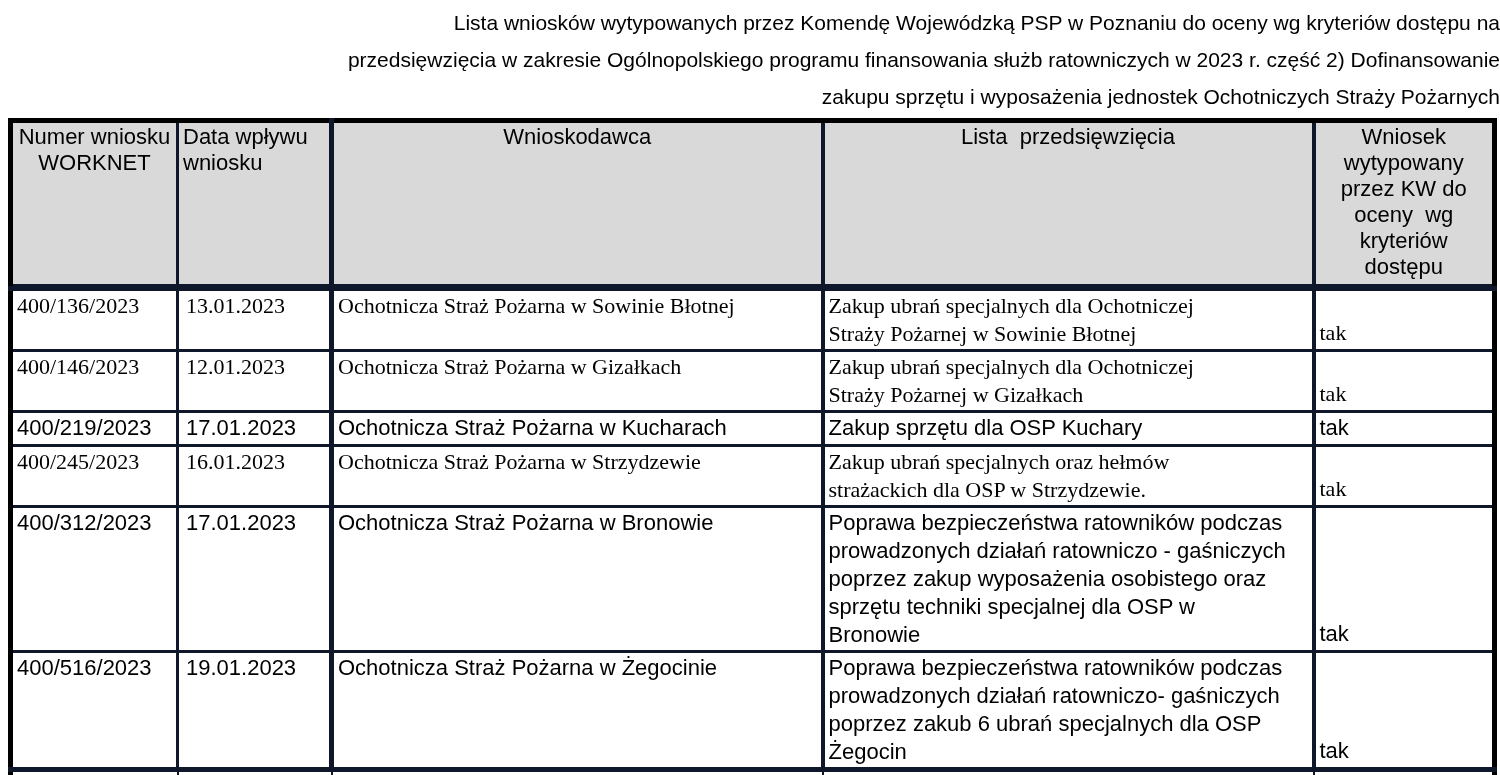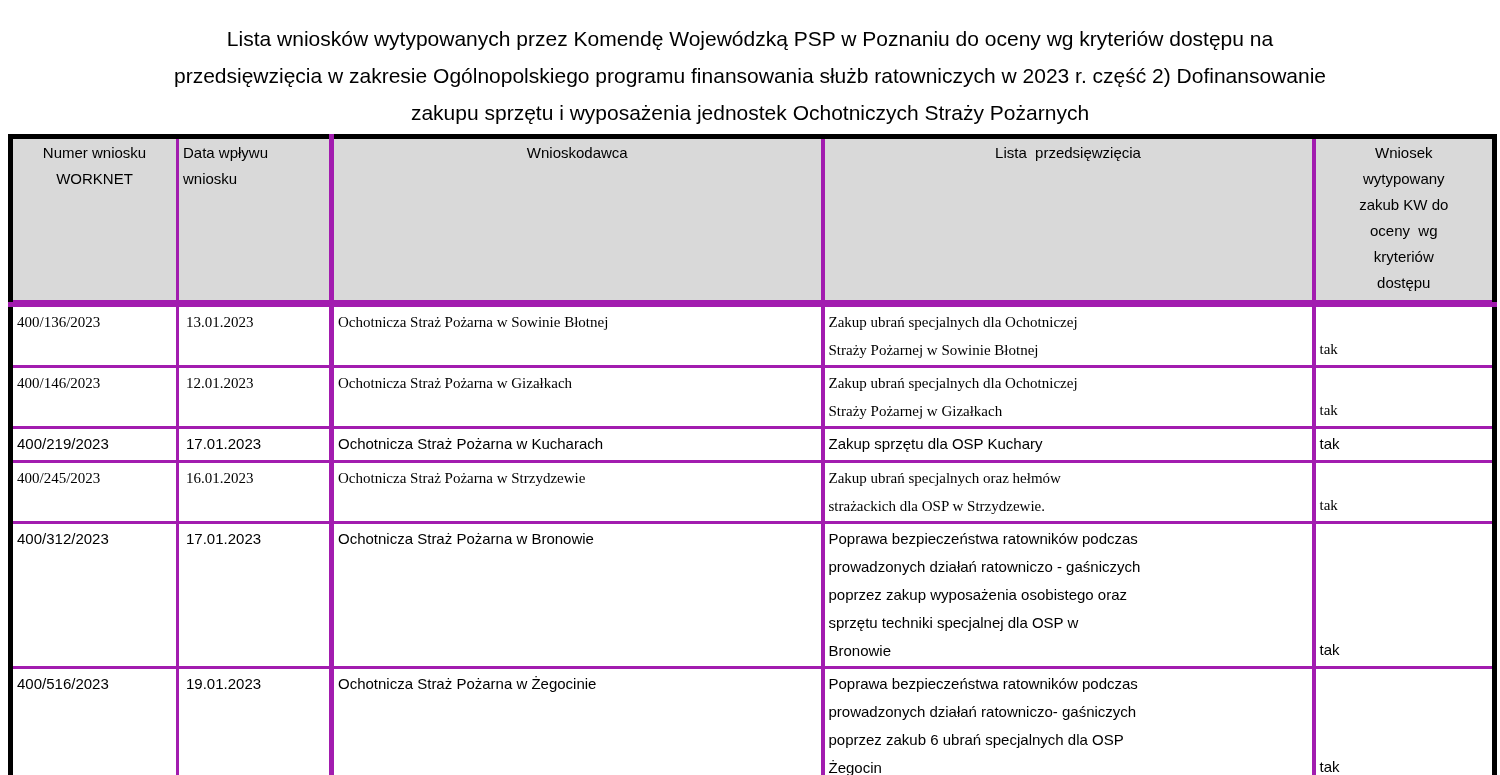--- a/index.html
+++ b/index.html
@@ -9,36 +9,36 @@
     overflow: hidden;
     background: #ffffff;
   }
   .page {
     position: relative;
     width: 1500px; height: 775px;
     font-family: "Liberation Sans", sans-serif;
     color: #000000;
   }
   .doc-title {
-    padding-top: 20px;
-    text-align: center;
+    padding-top: 4px;
+    text-align: right;
     font-size: 21px;
     line-height: 37px;
   }
   table.requests {
     border-collapse: collapse;
     table-layout: fixed;
     width: 1484px;
     margin: 3px 0 0 8px;
     border: 5px solid #000000;
   }
   th, td {
-    border: 3px solid #a21caf;
+    border: 3px solid #0f172a;
     padding: 1px 4px;
-    font-size: 15px;
+    font-size: 22px;
     line-height: 28px;
     overflow: hidden;
     text-align: left;
     vertical-align: top;
   }
   th {
     background: #d9d9d9;
     font-weight: normal;
     line-height: 26px;
     border-bottom-width: 2px;
@@ -87,21 +87,21 @@
     <tbody>
         <tr class="h-head">
       <th class="center pre">Numer wniosku
 WORKNET</th>
       <th class="pre b5">Data wpływu
 wniosku</th>
       <th class="center pre b4">Wnioskodawca</th>
       <th class="center pre b4">Lista  przedsięwzięcia</th>
       <th class="center pre">Wniosek
 wytypowany
-zakub KW do
+przez KW do
 oceny  wg
 kryteriów
 dostępu</th>
     </tr>
 
     <tr class="h-sp">
       <td></td>
       <td class="b5"></td>
       <td class="b4"></td>
       <td class="b4"></td>

